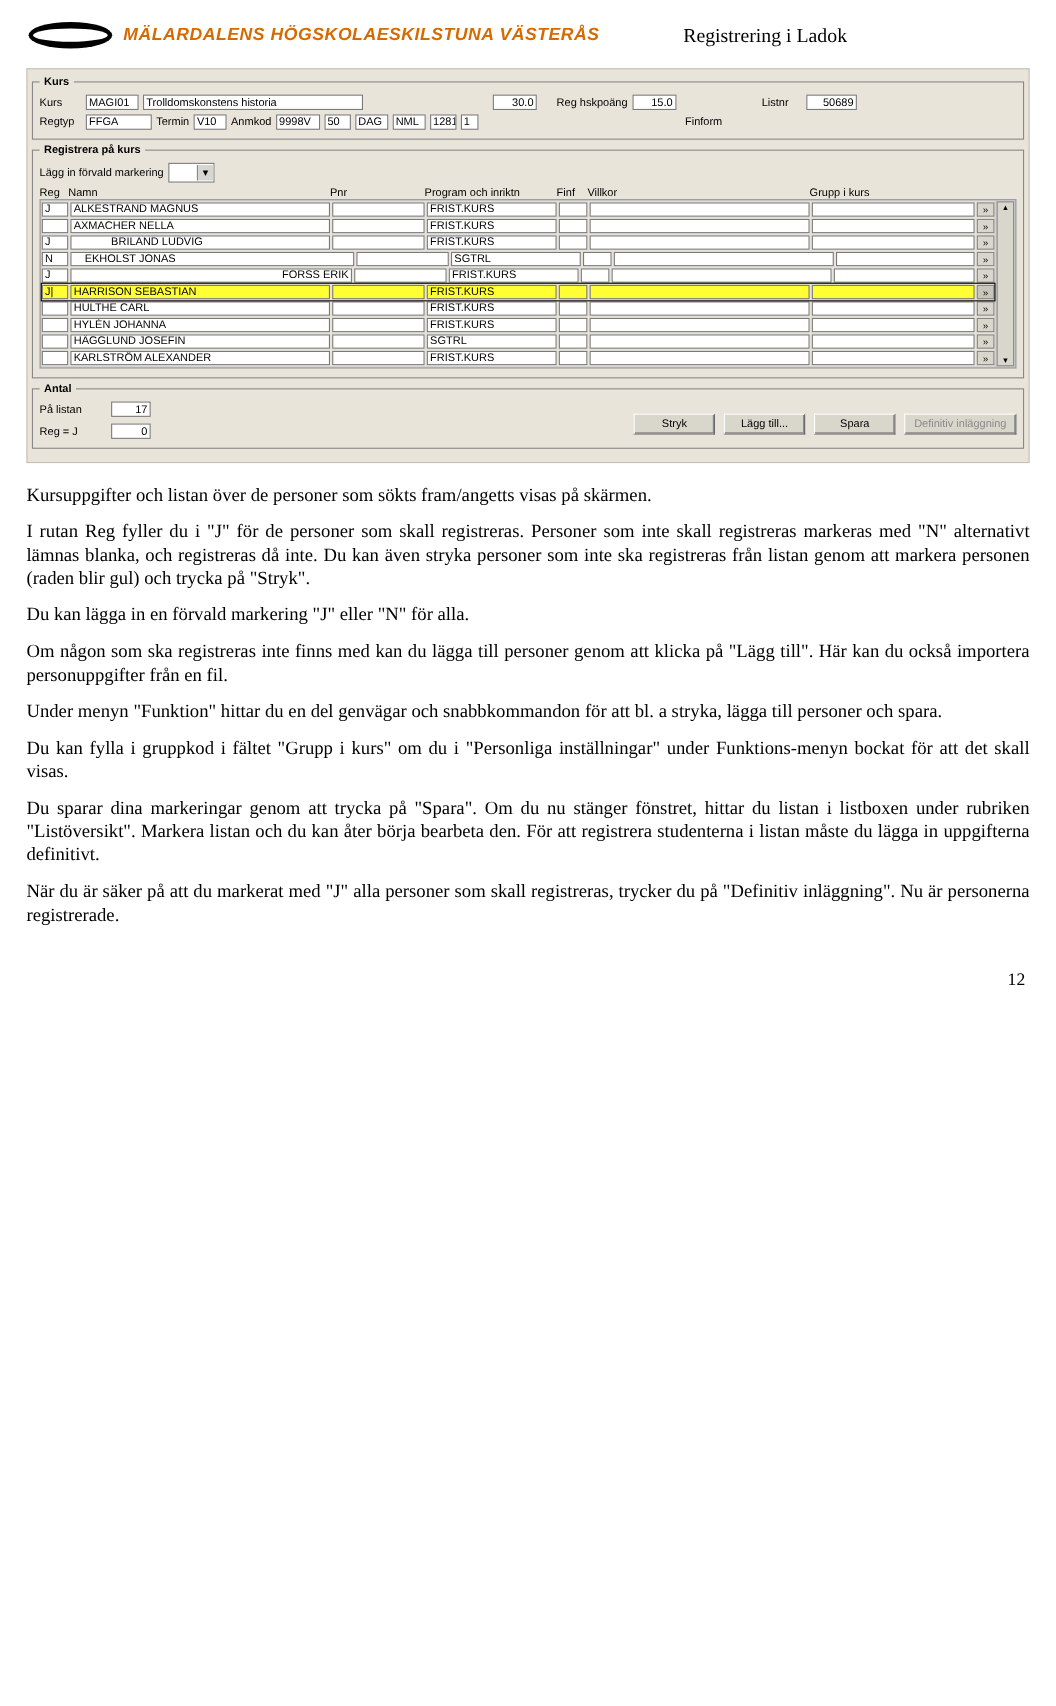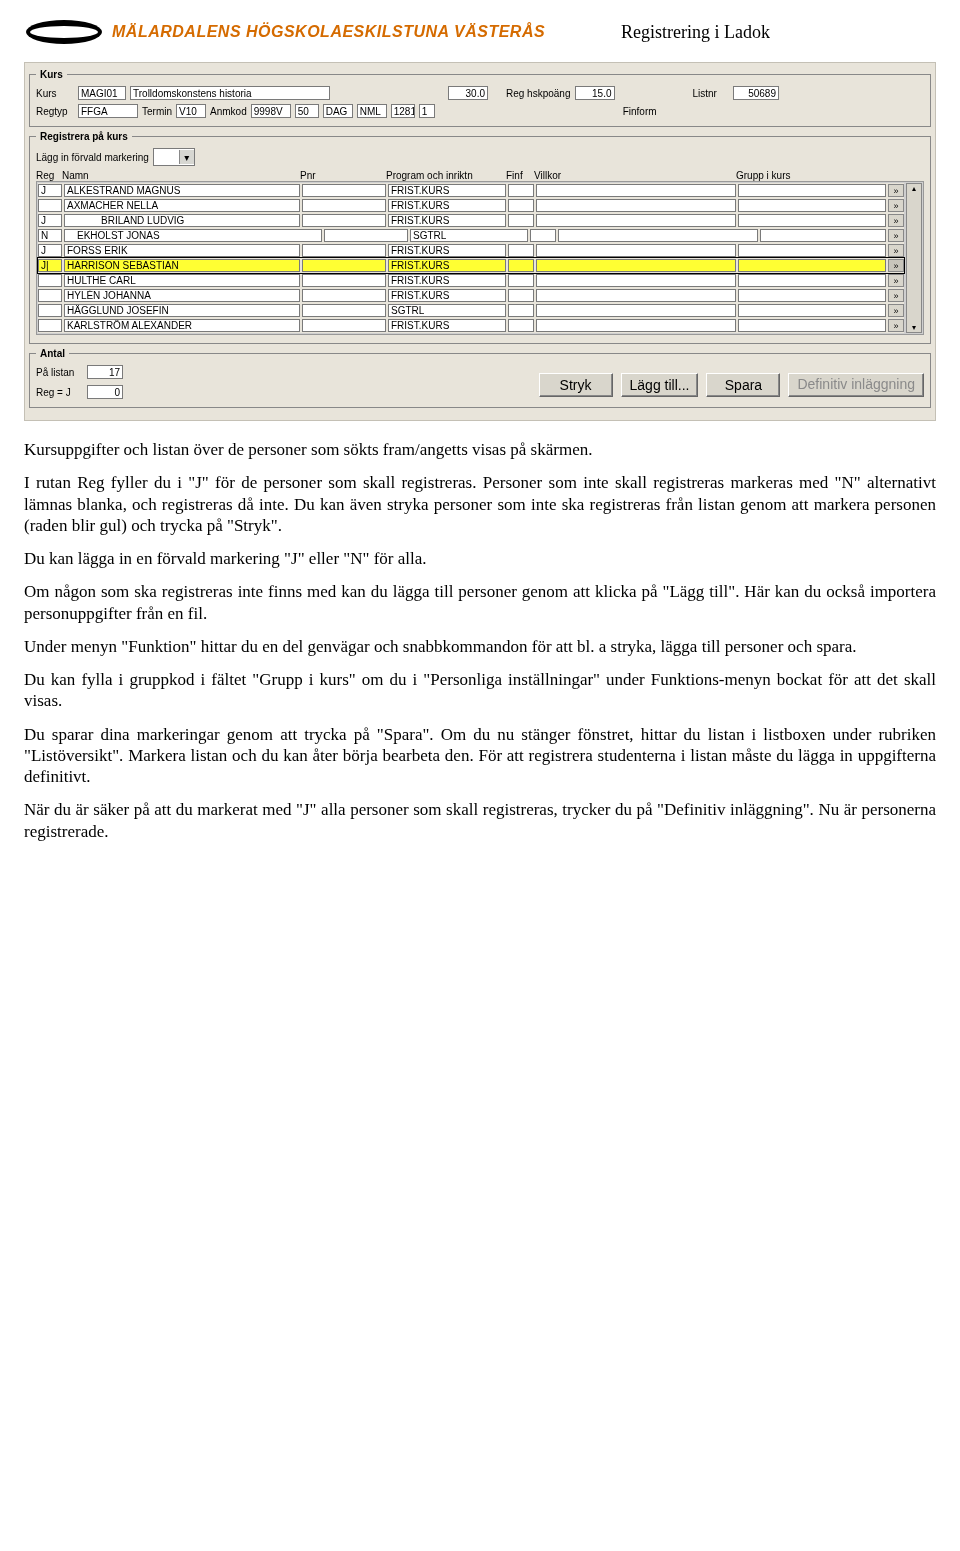--- a/index.html
+++ b/index.html
@@ -121,28 +121,28 @@
   }
   .tbl-wrap { display:flex; gap:2px; }
   .tbl-rows { flex:1; }
   .scrollbar .arr { font-size:8px; }
   .btnbar { display:flex; gap:8px; justify-content:flex-end; margin-top:6px; align-items:center;}
   .winbtn {
     min-width:56px; padding:3px 8px;
     background:#d9d6cc;
     border:1px solid #666;
     border-top-color:#fff;border-left-color:#fff;
-    font-size:14px;
+    font-size:10px;
     text-align:center;
     box-shadow: inset -1px -1px 0 #888;
   }
   .winbtn.disabled { color:#8a8a8a; }
   .antal-box { display:flex; align-items:center; gap:8px; }
   .antal-left { display:flex; flex-direction:column; gap:2px; }
-  .antal-left .row { gap:1px; }
+  .antal-left .row { gap:15px; }
   .body-text { margin-top:18px; font-size:17px; line-height:1.25; }
   .body-text p { margin:0 0 12px 0; text-align:justify; }
   .page-num { text-align:right; font-size:16px; margin-top:40px; padding-right:4px;}
 </style>
 </head>
 <body>
 
 <div class="page">
 
   <div class="header-bar">
@@ -252,21 +252,21 @@
                 <div class="cell" style="width: 258px; padding-left: 12px;">EKHOLST JONAS</div>
                 <div class="cell" style="width: 84px;"></div>
                 <div class="cell" style="width: 118px;">SGTRL</div>
                 <div class="cell" style="width: 26px;"></div>
                 <div class="cell" style="width: 200px;"></div>
                 <div class="cell" style="flex: 1 1 0%;"></div>
                 <div class="rowbtn">»</div>
               </div>
               <div class="trow">
                 <div class="cell" style="width: 24px;">J</div>
-                <div class="cell" style="width: 236px;">FORSS ERIK</div>
+                <div class="cell" style="width: 256px; text-align: right;">FORSS ERIK</div>
                 <div class="cell" style="width: 84px;"></div>
                 <div class="cell" style="width: 118px;">FRIST.KURS</div>
                 <div class="cell" style="width: 26px;"></div>
                 <div class="cell" style="width: 200px;"></div>
                 <div class="cell" style="flex: 1 1 0%;"></div>
                 <div class="rowbtn">»</div>
               </div>
               <div class="trow hl sel">
                 <div class="cell" style="width: 24px;">J|</div>
                 <div class="cell" style="width: 236px;">HARRISON SEBASTIAN</div>
@@ -355,14 +355,15 @@
     <p>Kursuppgifter och listan över de personer som sökts fram/angetts visas på skärmen.</p>
     <p>I rutan Reg fyller du i "J" för de personer som skall registreras. Personer som inte skall registreras markeras med "N" alternativt lämnas blanka, och registreras då inte. Du kan även stryka personer som inte ska registreras från listan genom att markera personen (raden blir gul) och trycka på "Stryk".</p>
     <p>Du kan lägga in en förvald markering "J" eller "N" för alla.</p>
     <p>Om någon som ska registreras inte finns med kan du lägga till personer genom att klicka på "Lägg till". Här kan du också importera personuppgifter från en fil.</p>
     <p>Under menyn "Funktion" hittar du en del genvägar och snabbkommandon för att bl. a stryka, lägga till personer och spara.</p>
     <p>Du kan fylla i gruppkod i fältet "Grupp i kurs" om du i "Personliga inställningar" under Funktions-menyn bockat för att det skall visas.</p>
     <p>Du sparar dina markeringar genom att trycka på "Spara". Om du nu stänger fönstret, hittar du listan i listboxen under rubriken "Listöversikt". Markera listan och du kan åter börja bearbeta den. För att registrera studenterna i listan måste du lägga in uppgifterna definitivt.</p>
     <p>När du är säker på att du markerat med "J" alla personer som skall registreras, trycker du på "Definitiv inläggning". Nu är personerna registrerade.</p>
   </div>
 
+  <div class="page-num">12</div>
 
 </div>
 
 </body></html>

